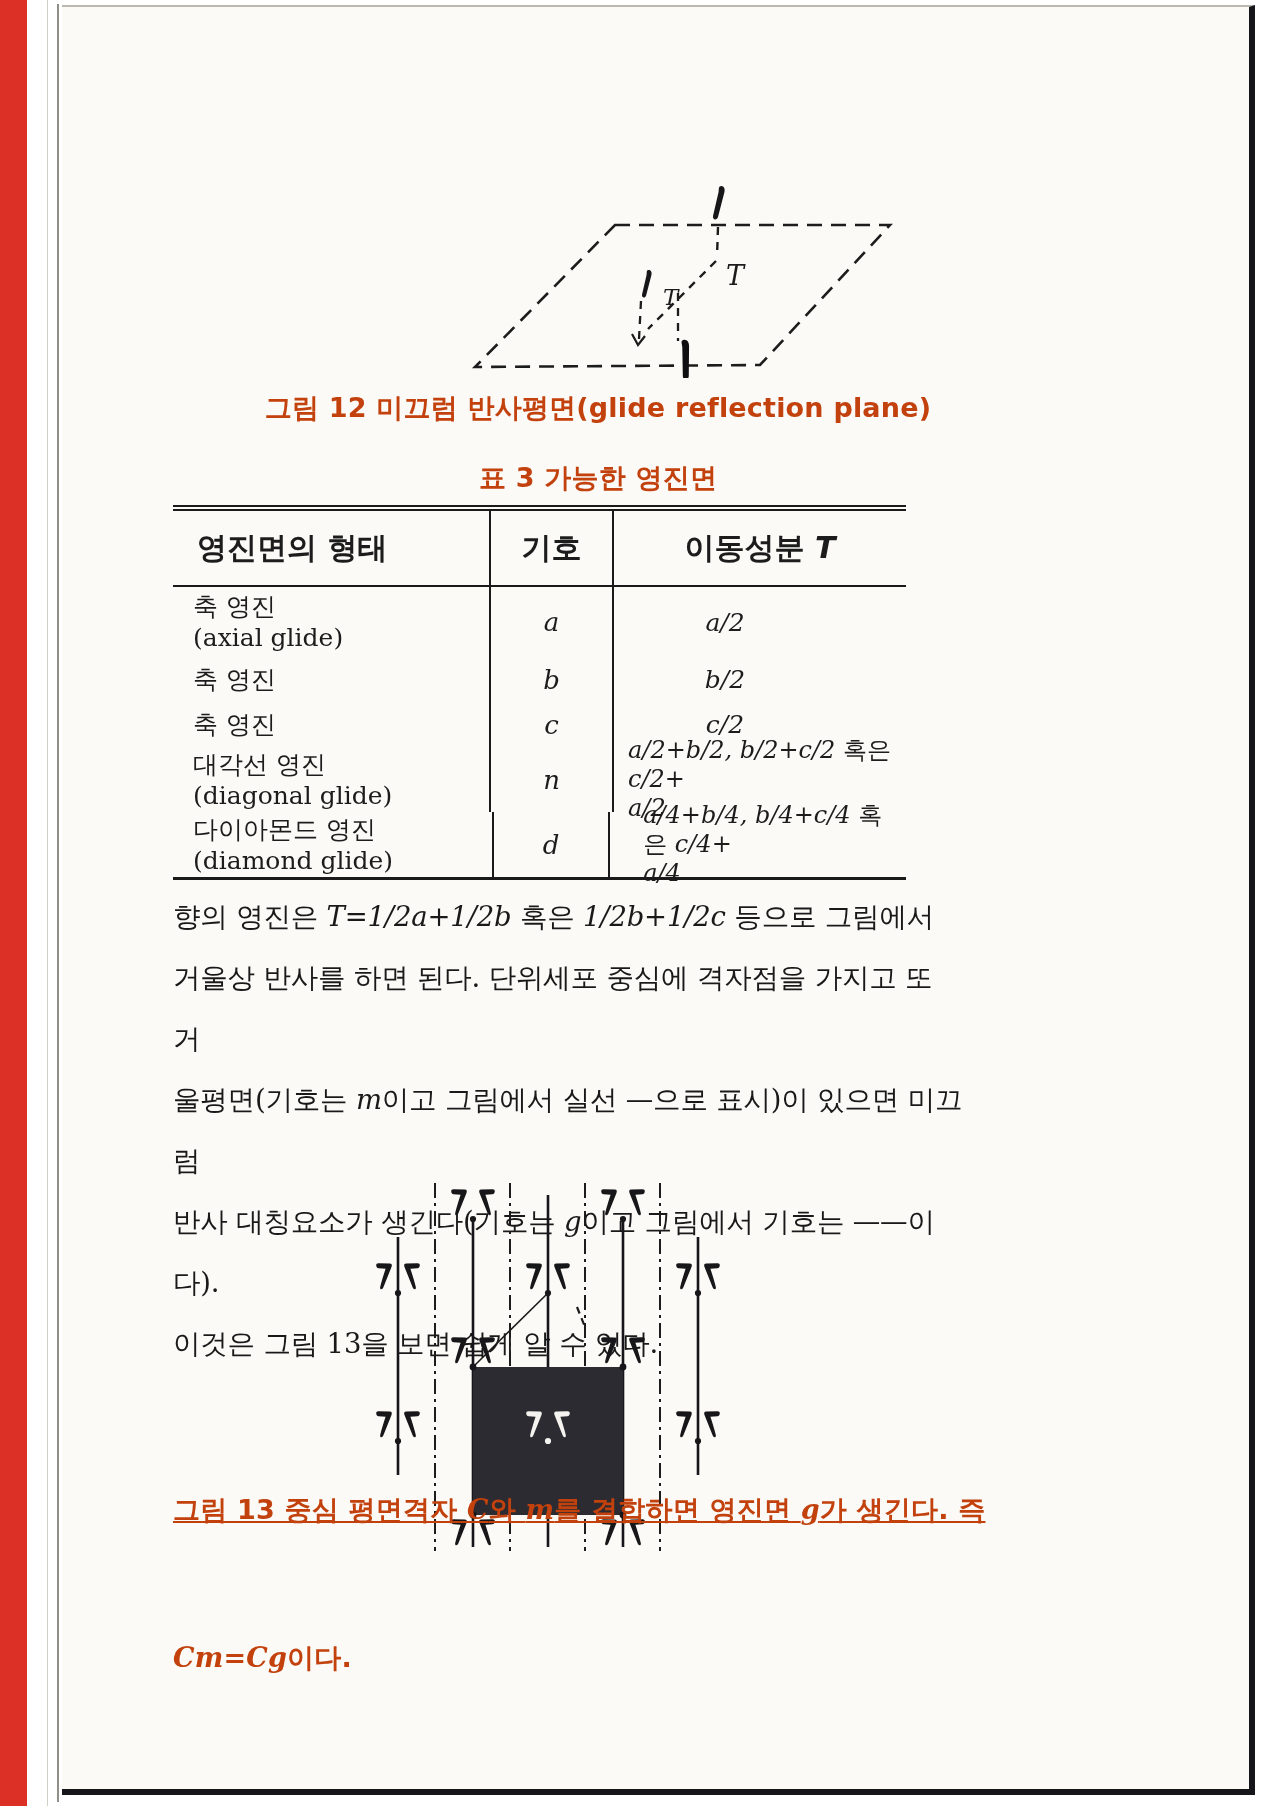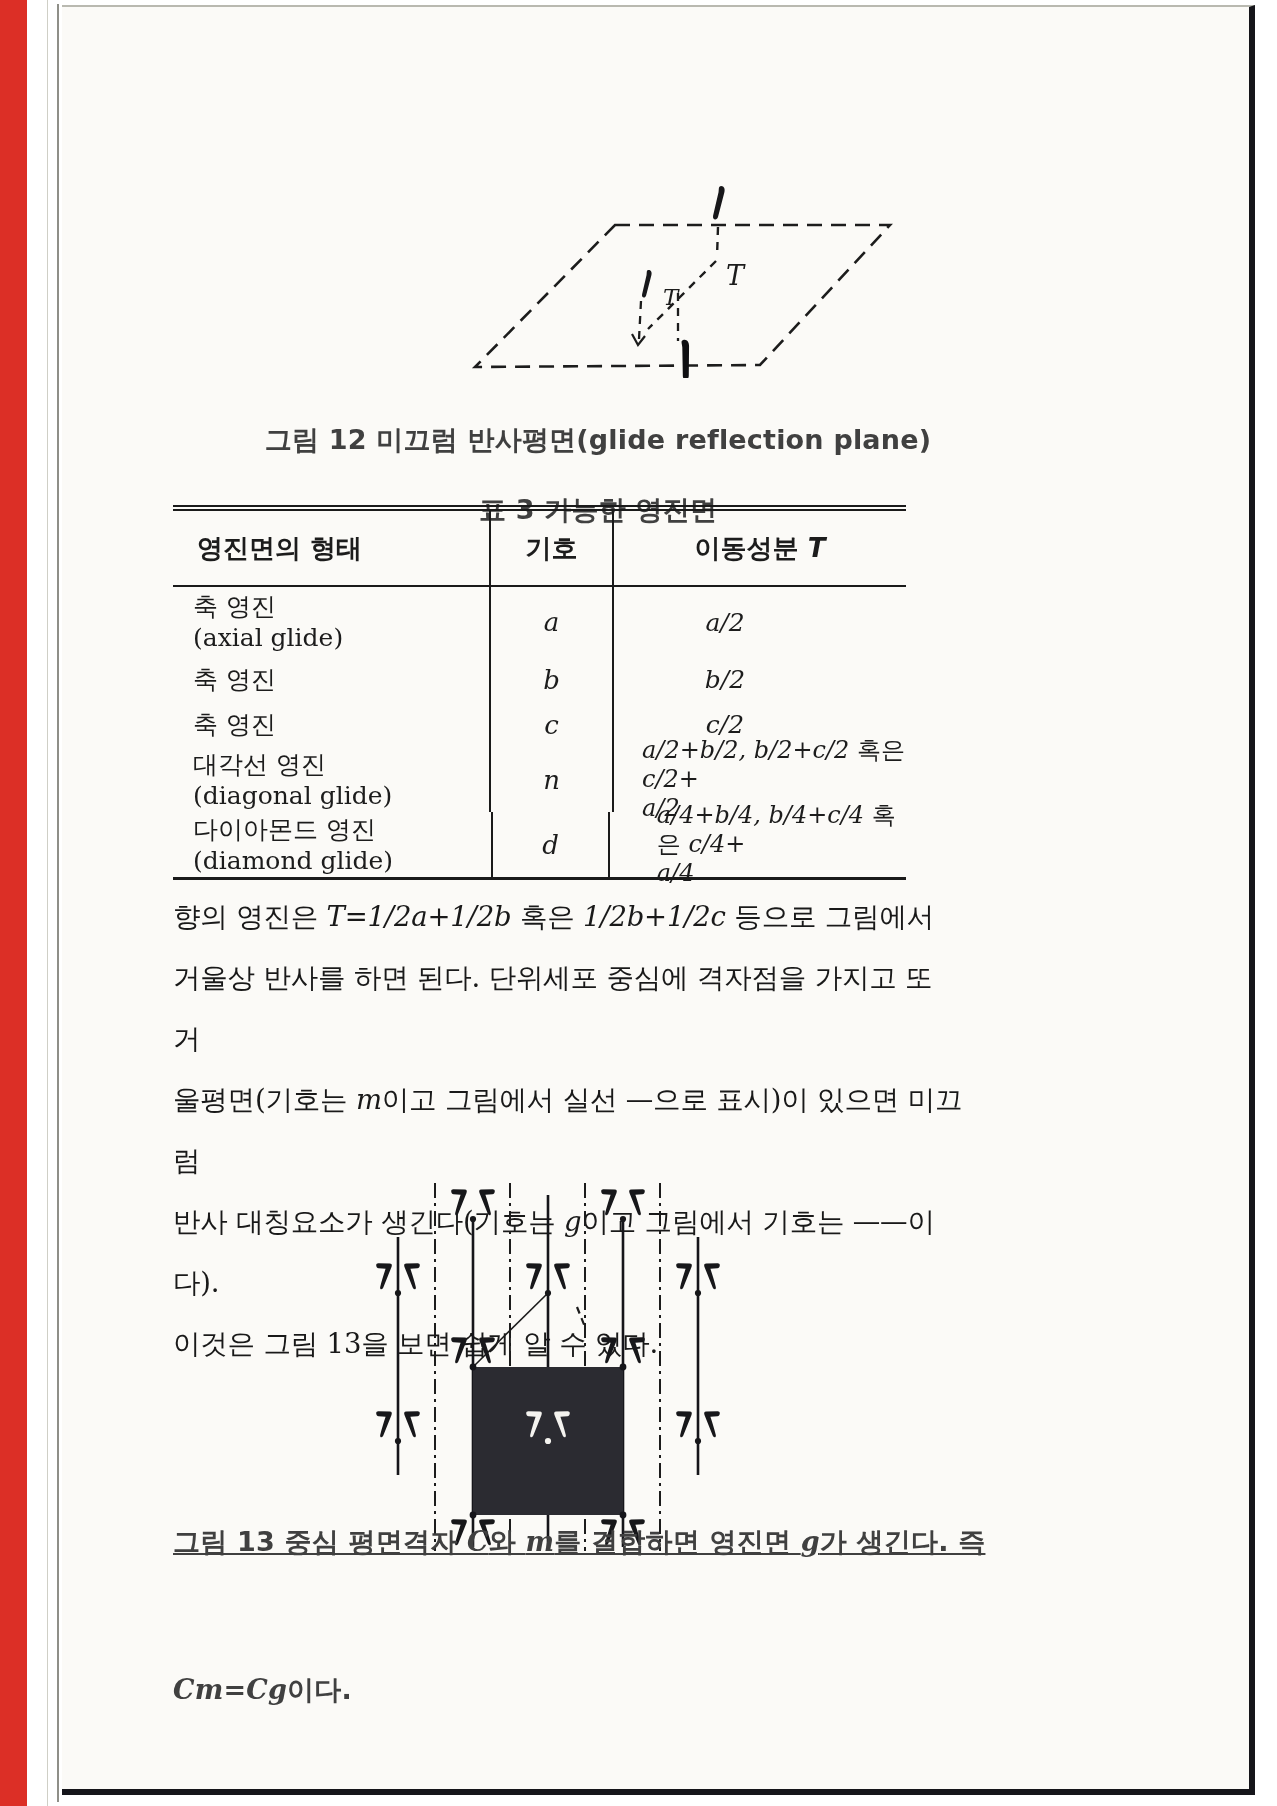--- a/index.html
+++ b/index.html
@@ -26,53 +26,53 @@
   .fig13{position:absolute;left:363px;top:1175px;width:430px;height:385px;}
   .fig12 text{font-family:"DejaVu Serif","Liberation Serif",serif;font-style:italic;fill:#1c1c1c;}
   .dashstroke{fill:none;stroke:#1c1c1c;}
   .pair{color:#17171a;}
   .pair use,.pair path{fill:currentColor;}
   .pair circle{fill:currentColor;}
   .pair.white{color:#f4f3ef;}
   
   .caption,.tbl-title{
     position:absolute;font-family:"DejaVu Sans","Liberation Sans",sans-serif;
-    font-weight:700;font-size:27px;color:#404040;letter-spacing:0.2px;margin-top:32px;
+    font-weight:700;font-size:27px;color:#c2410c;letter-spacing:0.2px;
   }
   .cap12{left:98px;top:390px;width:1000px;text-align:center;}
   .tbl-title{left:98px;top:460px;width:1000px;text-align:center;}
   .cap13-l1{left:173px;top:1492px;width:960px;text-decoration:underline;}
   .cap13-l2{left:173px;top:1640px;width:500px;}
   .caption .it,.cap13-l1 .it,.cap13-l2 .it{
     font-family:"DejaVu Serif","Liberation Serif",serif;font-style:italic;font-weight:600;
   }
   
   .tbl{
     position:absolute;left:173px;top:505px;width:733px;
     border-top:6px double #1a1a1a;border-bottom:3px solid #1a1a1a;
     box-sizing:border-box;font-size:25px;
   }
   .trow{display:flex;align-items:center;}
   .thead{height:74px;border-bottom:2px solid #1a1a1a;
-    font-family:"DejaVu Sans","Liberation Sans",sans-serif;font-weight:700;font-size:26px;}
+    font-family:"DejaVu Sans","Liberation Sans",sans-serif;font-weight:700;font-size:30px;}
   .c1{width:316px;box-sizing:border-box;padding-left:20px;}
   .c2{width:125px;box-sizing:border-box;text-align:center;
       border-left:2px solid #1a1a1a;border-right:2px solid #1a1a1a;align-self:stretch;
       display:flex;align-items:center;justify-content:center;}
   .c3{width:292px;box-sizing:border-box;text-align:center;}
   .thead .c1{padding-left:24px;}
   .row-a{height:70px;}
   .row-b{height:45px;}
   .row-c{height:45px;}
   .row-n{height:65px;}
   .row-d{height:65px;gap:19px;}
   .twoline{line-height:31px;}
   .sym{font-style:italic;font-size:26px;}
   .formula,.it{font-style:italic;}
-  .c3.left{text-align:left;padding-left:28px;line-height:29px;font-size:24px;}
+  .c3.left{text-align:left;padding-left:14px;line-height:29px;font-size:24px;}
   .c3.mid{padding-right:70px;}
   
   .para{position:absolute;left:173px;top:886px;width:790px;font-size:27.5px;
         line-height:61px;color:#191919;letter-spacing:-0.2px;}
   .para .it{font-style:italic;}
   
 </style>
 </head>
 <body>
 

